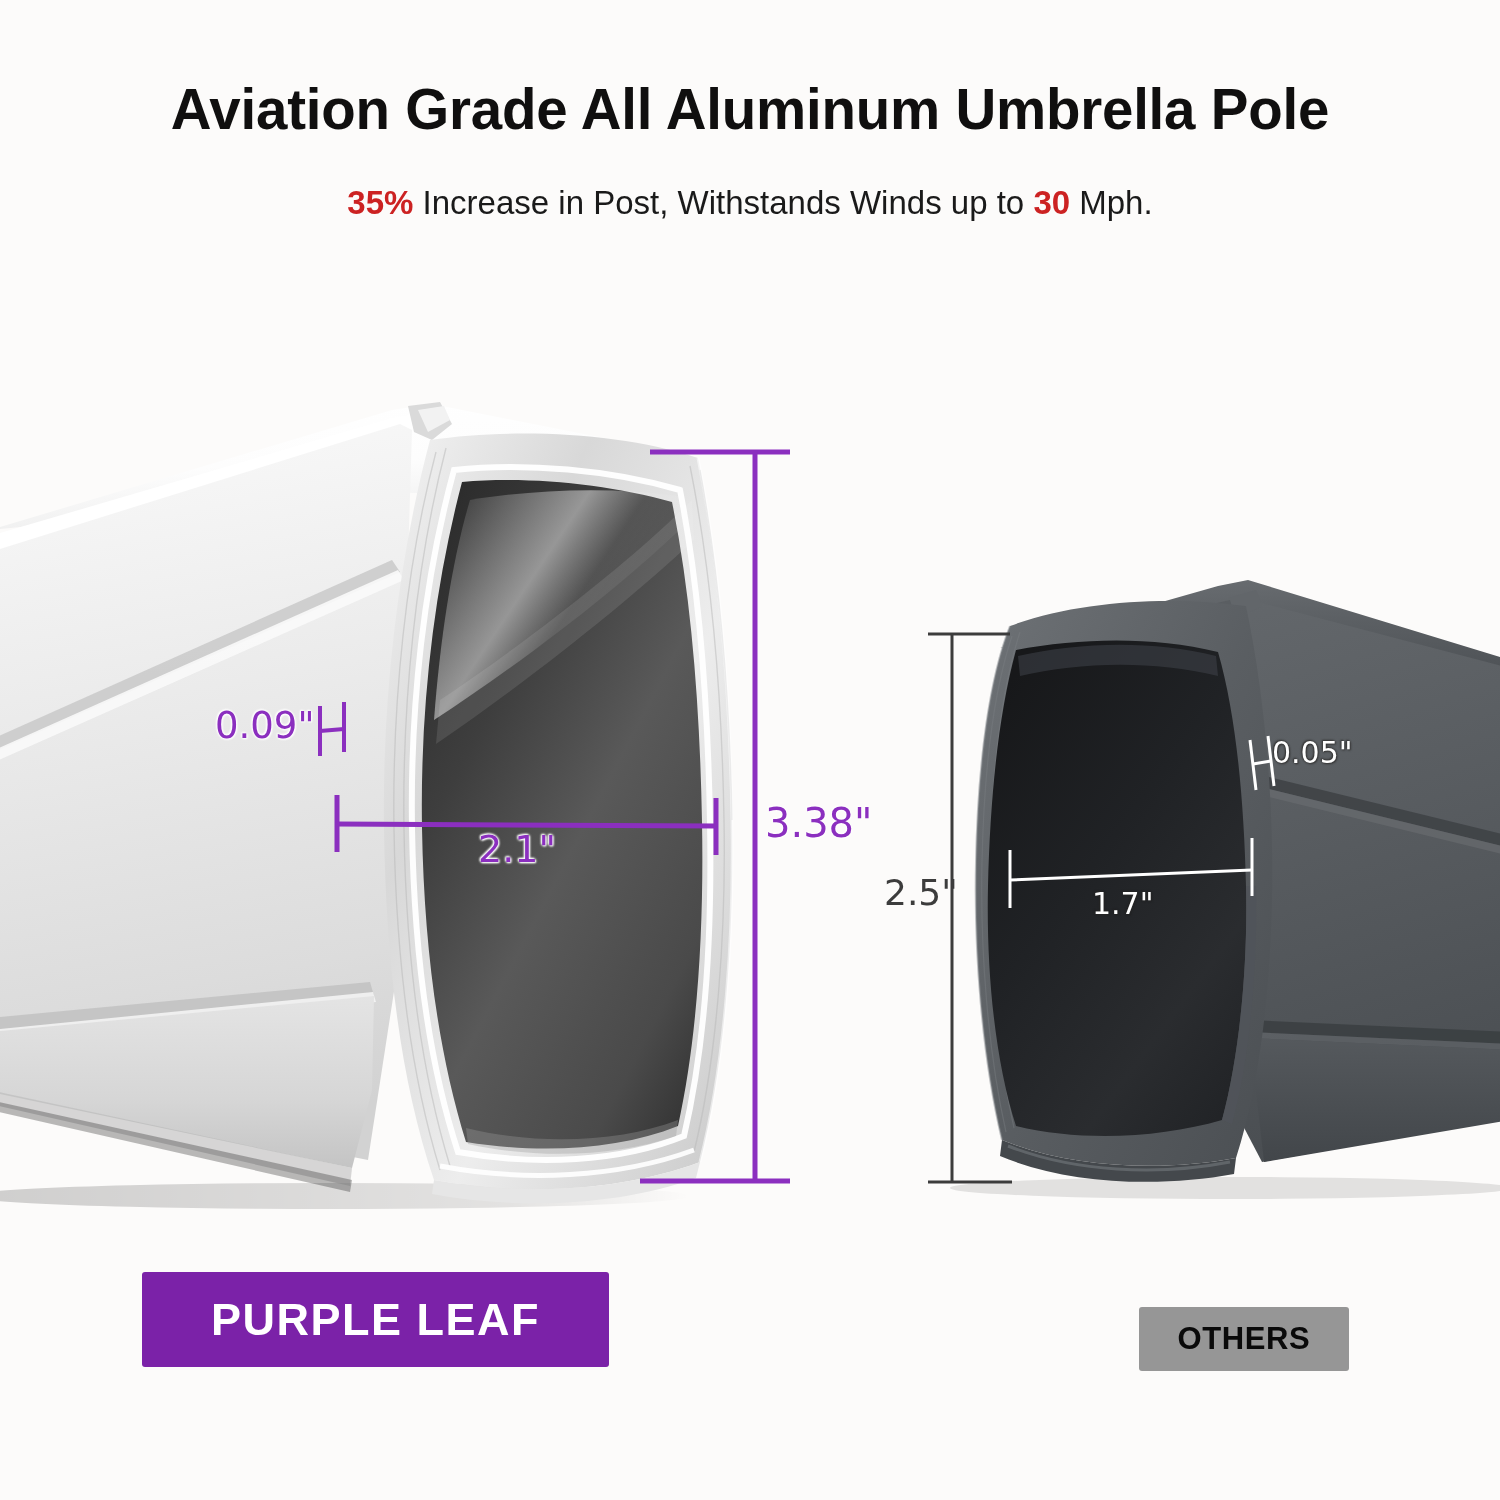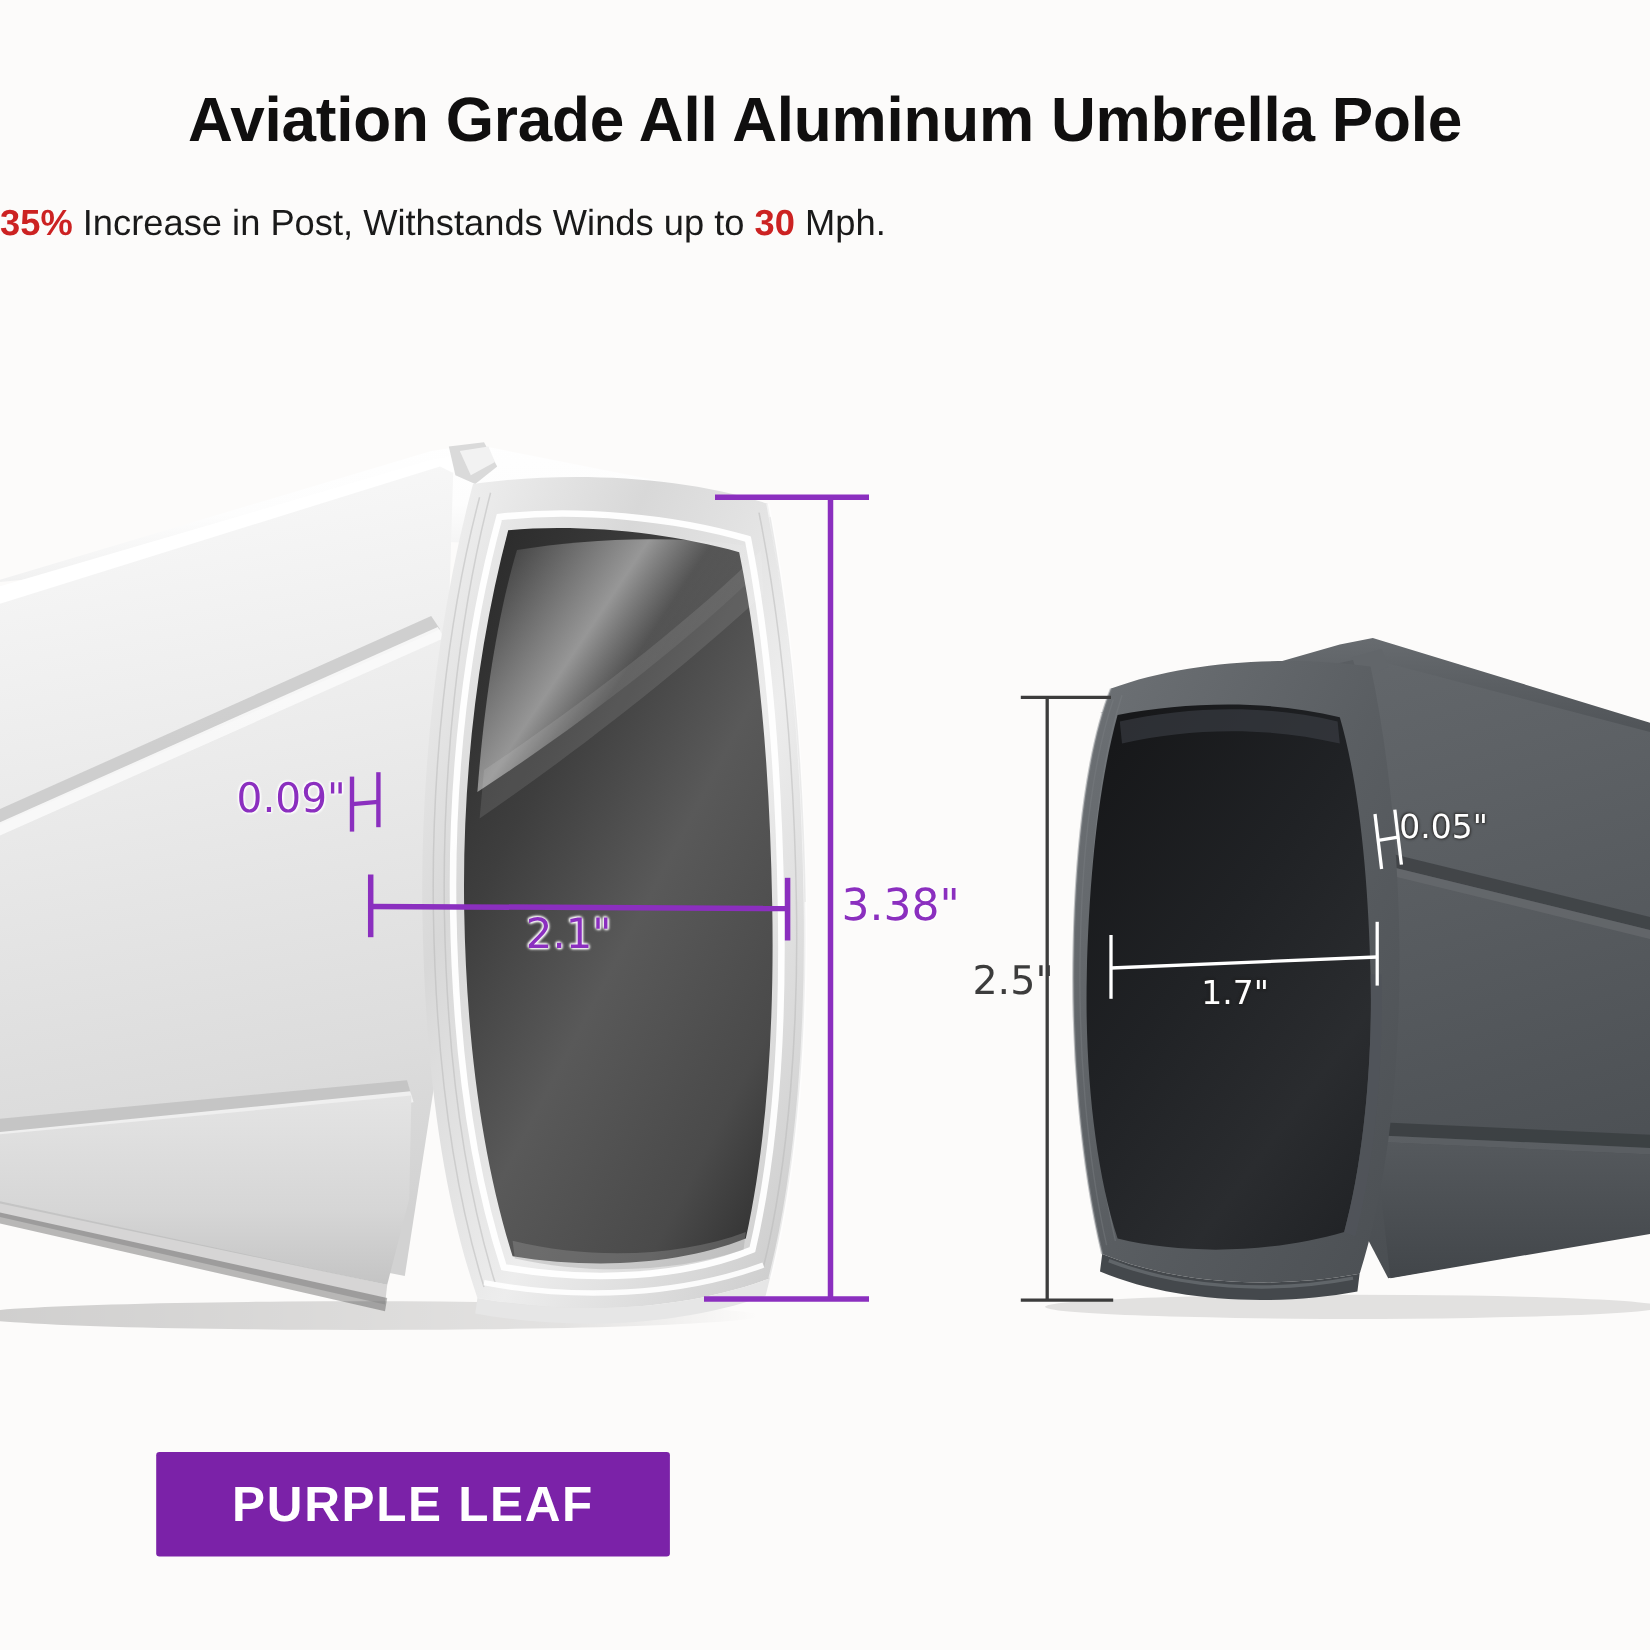--- a/index.html
+++ b/index.html
@@ -16,21 +16,21 @@
   #title {
     position:absolute; top:76px; left:0; width:1500px;
     text-align:center;
     font-size:57px; font-weight:bold; color:#100F0F;
     letter-spacing:-0.2px;
     white-space:nowrap;
     transform:scaleX(0.99);
   }
   #subtitle {
     position:absolute; top:184px; left:0; width:1500px;
-    text-align:left;
+    text-align:center;
     font-size:33px; font-weight:normal; color:#1A1A1A;
     white-space:nowrap;
   }
   #subtitle .accent { color:#CC2222; font-weight:bold; }
 
   
   #stage { position:absolute; top:0; left:0; width:1500px; height:1500px; }
   svg.art { position:absolute; top:0; left:0; }
 
   
@@ -58,21 +58,21 @@
   #lbl-005  { left:1272px; top:735px; font-size:30px; }
 
   
   .badge {
     position:absolute;
     display:flex; align-items:center; justify-content:center;
     font-weight:bold;
     border-radius:3px;
   }
   #badge-purpleleaf {
-    left:142px; top:1320px; width:467px; height:95px;
+    left:142px; top:1272px; width:467px; height:95px;
     background:#7B22A8; color:#FFFFFF;
     font-size:45px; letter-spacing:1.5px;
   }
   #badge-others {
     left:1139px; top:1307px; width:210px; height:64px;
     background:#969696; color:#0A0A0A;
     font-size:31px; letter-spacing:0.6px;
   }
 </style>
 </head>
@@ -329,14 +329,15 @@
   <div class="dimtext purple-dim" id="lbl-338">3.38"</div>
 
   <div class="dimtext gray-dim" id="lbl-25">2.5"</div>
 
   <div class="dimtext white-dim" id="lbl-17">1.7"</div>
 
   <div class="dimtext white-dim-onbody" id="lbl-005">0.05"</div>
 
   <div class="badge" id="badge-purpleleaf">PURPLE LEAF</div>
 
+  <div class="badge" id="badge-others">OTHERS</div>
 
 </div>
 
 </body></html>

